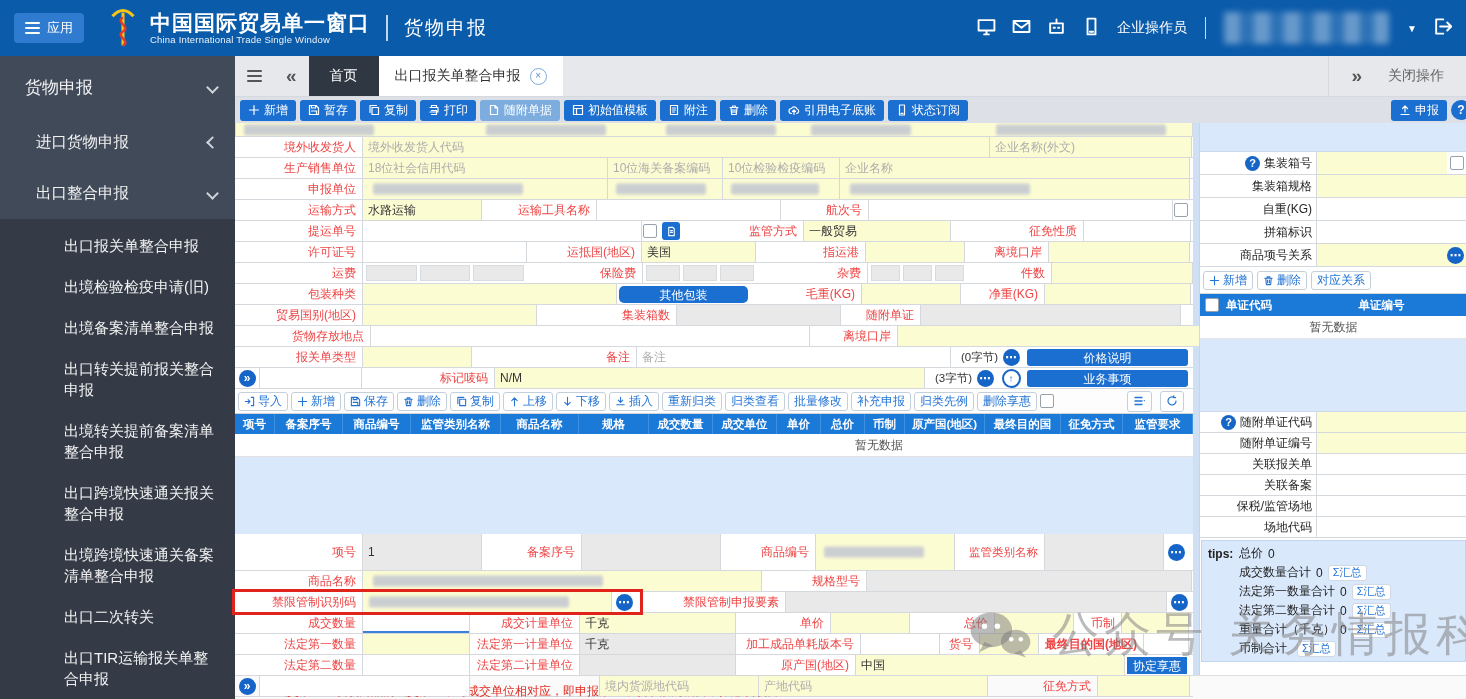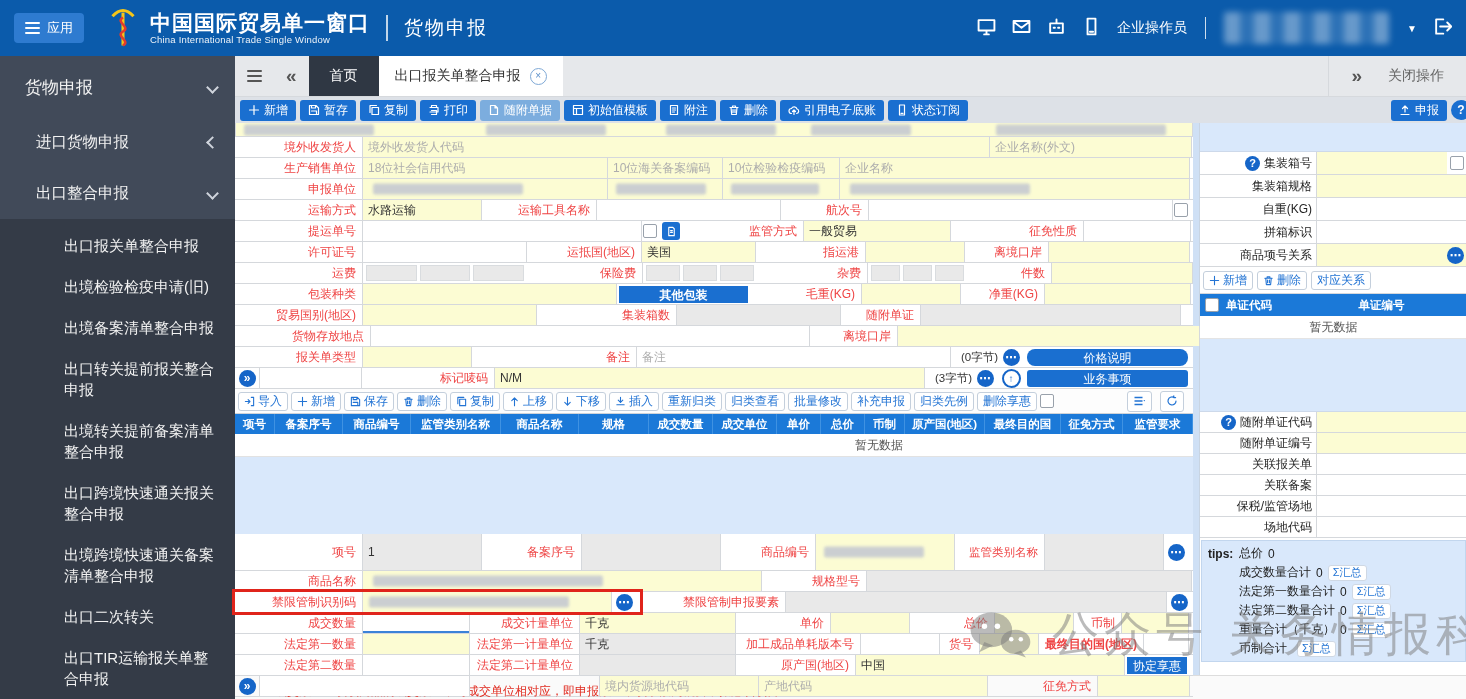--- a/index.html
+++ b/index.html
@@ -429,21 +429,21 @@
               <span class="tribox"></span>
               <span class="tribox"></span>
             </div>
             <div class="cell lab" style="width: 84px;">件数</div>
             <div class="cell f bg-y" style="width: 142px;"></div>
           </div>
           <div class="frow">
             <div class="cell lab" style="width: 127px;">包装种类</div>
             <div class="cell f bg-y" style="width: 255px;"></div>
             <div class="cell" style="width: 135px;">
-              <button class="fbtn" style="border-radius: 0; font-weight: bold;">其他包装</button>
+              <button class="fbtn" style="border-radius: 5px;">其他包装</button>
             </div>
             <div class="cell lab" style="width: 110px;">毛重(KG)</div>
             <div class="cell f bg-y" style="width: 100px;"></div>
             <div class="cell lab" style="width: 84px;">净重(KG)</div>
             <div class="cell f bg-y" style="width: 147px;"></div>
           </div>
           <div class="frow">
             <div class="cell lab" style="width: 127px;">贸易国别(地区)</div>
             <div class="cell f bg-y" style="width: 175px;"></div>
             <div class="cell lab" style="width: 140px;">集装箱数</div>
@@ -462,21 +462,21 @@
             <div class="cell f bg-y" style="width: 110px;"></div>
             <div class="cell lab" style="width: 165px;">备注</div>
             <div class="cell f bg-w" style="width: 315px;">
               <span class="ph">备注</span>
             </div>
             <div class="cell note" style="width: 48px;">(0字节)</div>
             <div class="cell" style="width: 26px;">
               <span class="ci">⋯</span>
             </div>
             <div class="cell" style="width: 167px;">
-              <button class="fbtn" style="border-radius: 8px;">价格说明</button>
+              <button class="fbtn" style="border-radius: 3px;">价格说明</button>
             </div>
           </div>
           <div class="frow">
             <div class="cell" style="width: 24px;">
               <span class="exp">»</span>
             </div>
             <div class="cell f bg-w" style="width: 103px;"></div>
             <div class="cell lab" style="width: 133px;">标记唛码</div>
             <div class="cell f bg-y" style="width: 431px;">
               <span class="val">N/M</span>

